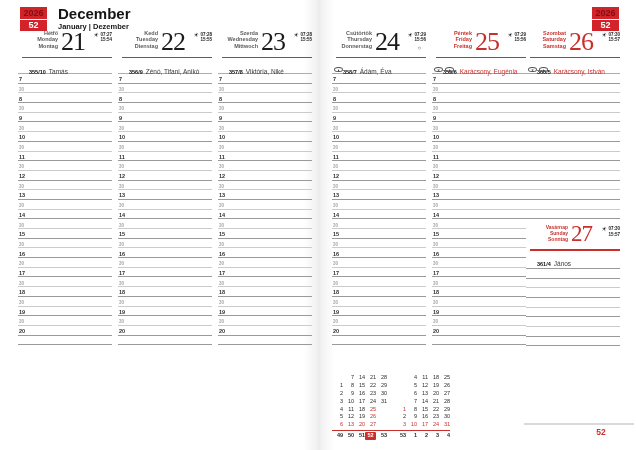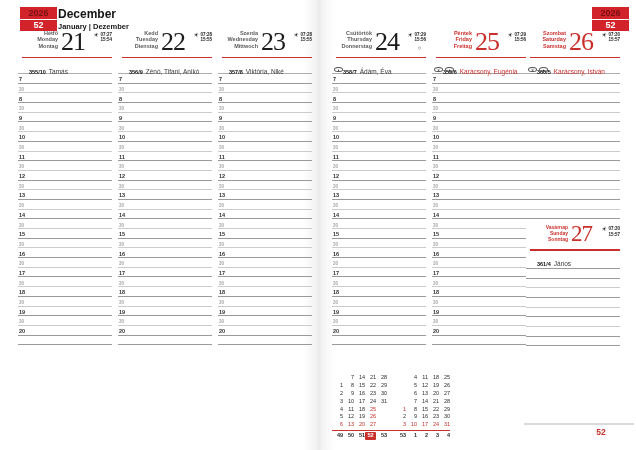--- a/index.html
+++ b/index.html
@@ -3,27 +3,27 @@
 <meta charset="utf-8">
 <style>
   html,body{margin:0;padding:0}
   body{width:636px;height:450px;position:relative;overflow:hidden;background:#f4f4f2;
        font-family:"Liberation Sans",sans-serif;}
   .sheet{position:absolute;inset:0;background:#ffffff;}
   .spine{position:absolute;left:304px;top:0;width:30px;height:450px;
          background:linear-gradient(to right,rgba(0,0,0,0) 0%,rgba(0,0,0,0.05) 40%,
                     rgba(90,90,90,0.12) 50%,rgba(0,0,0,0.05) 60%,rgba(0,0,0,0) 100%);}
   
-  .edition{position:absolute;top:7px;width:37px;text-align:center;font-weight:bold;}
+  .edition{position:absolute;top:7px;width:27px;text-align:center;font-weight:bold;}
   .ed-year{background:var(--edition-red);color:var(--edition-year-text);font-size:9px;line-height:12px;border-bottom:1px solid #fff;}
   .ed-week{background:var(--edition-red);color:#ffffff;font-size:9px;line-height:11px;}
   #edition-left{left:20px}
   #edition-right{left:592px}
   .title{position:absolute;left:58px;top:8px;color:#151515;}
-  .title h1{margin:0;font-size:12px;line-height:12px;font-weight:bold;}
+  .title h1{margin:0;font-size:15px;line-height:12px;font-weight:bold;}
   .title .sub{font-size:7.5px;font-weight:bold;margin-top:2px;}
   
   .daycol{position:absolute;top:28px;width:94px;}
   .day-header{position:relative;height:45px;border-bottom:1px solid #adadad;}
   .names{position:absolute;left:0;top:2px;width:40px;text-align:right;
          font-size:5.5px;line-height:6.3px;font-weight:bold;color:#5a5a5a;}
   .daynum{position:absolute;left:43px;top:0;font-family:"Liberation Serif",serif;
           font-size:26px;line-height:28px;letter-spacing:-1px;color:#1b1b1b;}
   .sun{position:absolute;right:0;top:4px;display:flex;align-items:flex-start;gap:1.5px;}
   .sun-icon{font-size:6px;line-height:6px;color:#111;}

